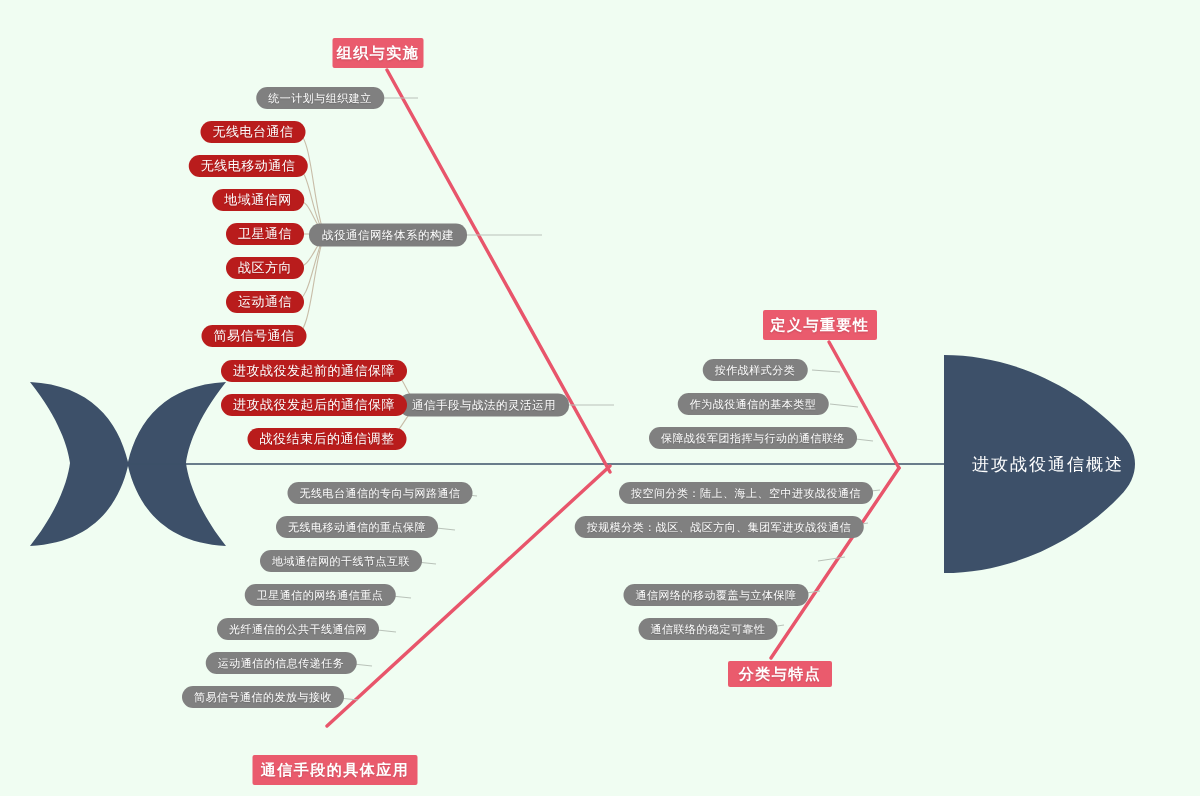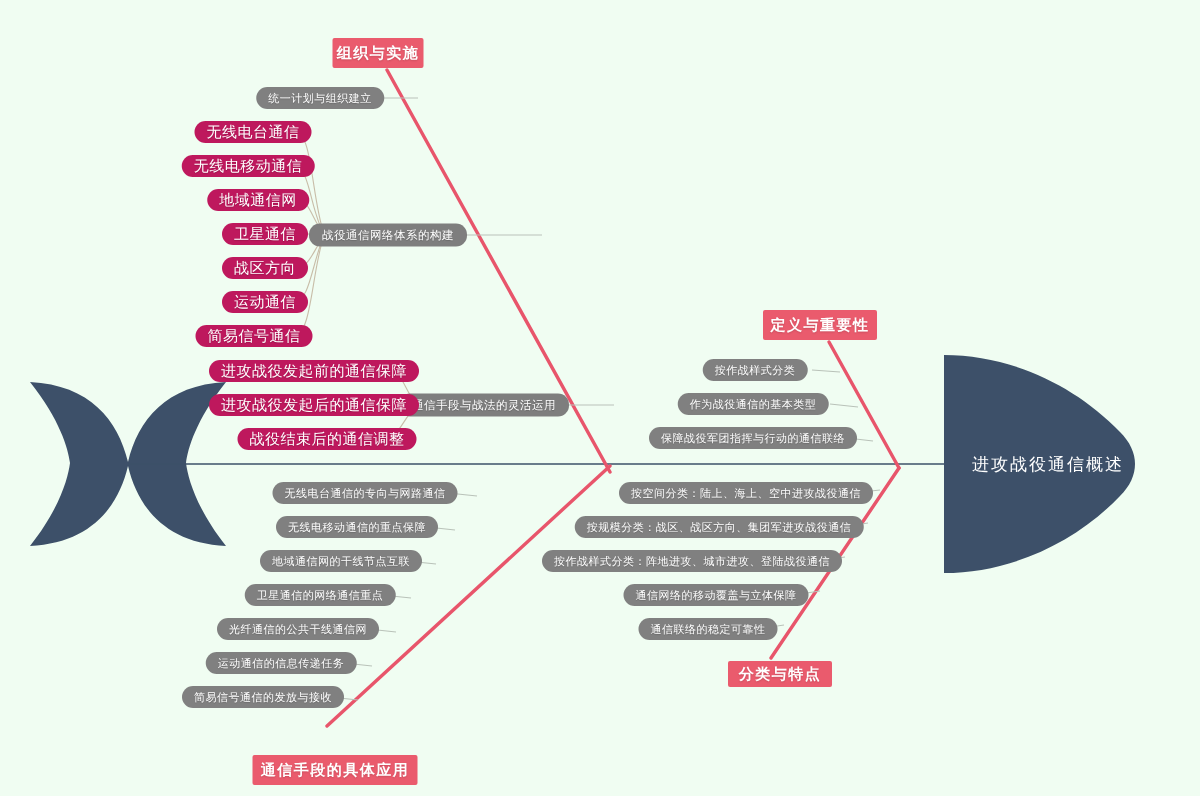--- a/index.html
+++ b/index.html
@@ -36,23 +36,23 @@
     text-shadow: 0 1px 1px rgba(0,0,0,0.18);
     transform: translate(-50%, -50%);
   }
   .node-gray {
     background: #808080;
     height: 22px;
     font-size: 11px;
     padding: 0 12px;
   }
   .node-tan {
-    background: #be185d;
+    background: #b91c1c;
     height: 22px;
-    font-size: 15px;
+    font-size: 13px;
     padding: 0 12px;
     text-align: center;
   }
   .node-mid {
     background: #7e7e7e;
     height: 23px;
     font-size: 11.5px;
     padding: 0 13px;
   }
   .cat-label {
@@ -171,27 +171,26 @@
   <div class="node node-tan" style="left:254px; top:336px;">简易信号通信</div>
 
   <div class="node node-tan" style="left:314px; top:371px;">进攻战役发起前的通信保障</div>
   <div class="node node-tan" style="left:314px; top:405px;">进攻战役发起后的通信保障</div>
   <div class="node node-tan" style="left:327px; top:439px;">战役结束后的通信调整</div>
 
   <div class="node node-gray" style="left:755px; top:370px;">按作战样式分类</div>
   <div class="node node-gray" style="left:753px; top:404px;">作为战役通信的基本类型</div>
   <div class="node node-gray" style="left:753px; top:438px;">保障战役军团指挥与行动的通信联络</div>
 
-  <div class="node node-gray" style="left:365px; top:493px;">无线电台通信的专向与网路通信</div>
+  <div class="node node-gray" style="left:380px; top:493px;">无线电台通信的专向与网路通信</div>
   <div class="node node-gray" style="left:357px; top:527px;">无线电移动通信的重点保障</div>
   <div class="node node-gray" style="left:341px; top:561px;">地域通信网的干线节点互联</div>
   <div class="node node-gray" style="left:320px; top:595px;">卫星通信的网络通信重点</div>
   <div class="node node-gray" style="left:298px; top:629px;">光纤通信的公共干线通信网</div>
   <div class="node node-gray" style="left:281px; top:663px;">运动通信的信息传递任务</div>
   <div class="node node-gray" style="left:263px; top:697px;">简易信号通信的发放与接收</div>
 
   <div class="node node-gray" style="left:746px; top:493px;">按空间分类：陆上、海上、空中进攻战役通信</div>
   <div class="node node-gray" style="left:719px; top:527px;">按规模分类：战区、战区方向、集团军进攻战役通信</div>
-  <div class="node node-gray" style="left:692px; top:561px;">按作战样式分类：阵地进攻、城市进攻、登陆战役通信</div>
   <div class="node node-gray" style="left:716px; top:595px;">通信网络的移动覆盖与立体保障</div>
   <div class="node node-gray" style="left:708px; top:629px;">通信联络的稳定可靠性</div>
 
 </div>
 
 </body></html>

